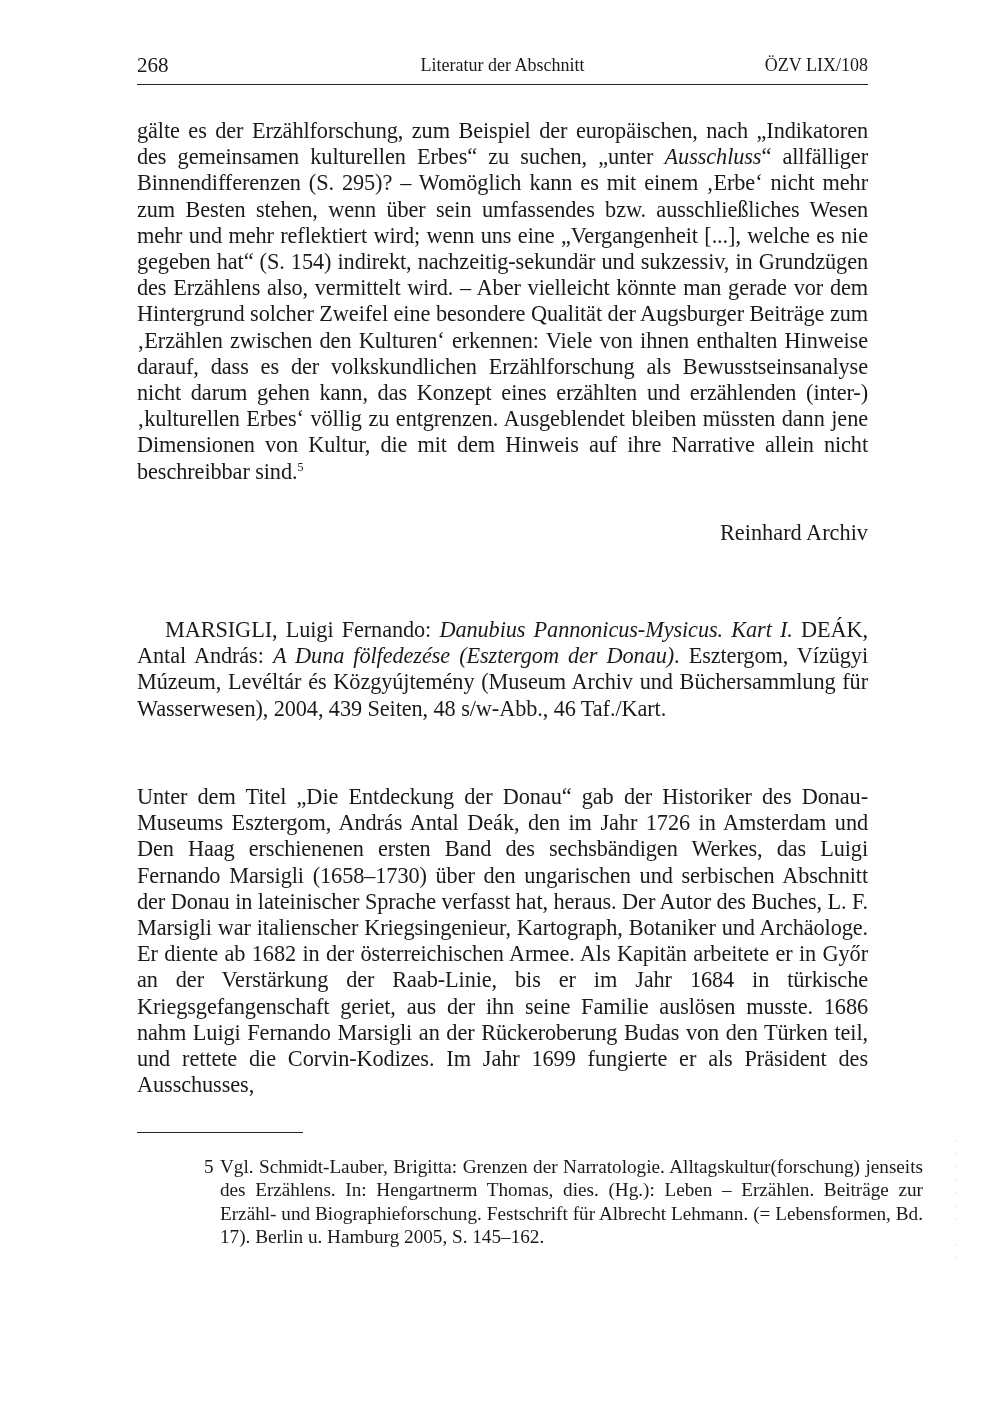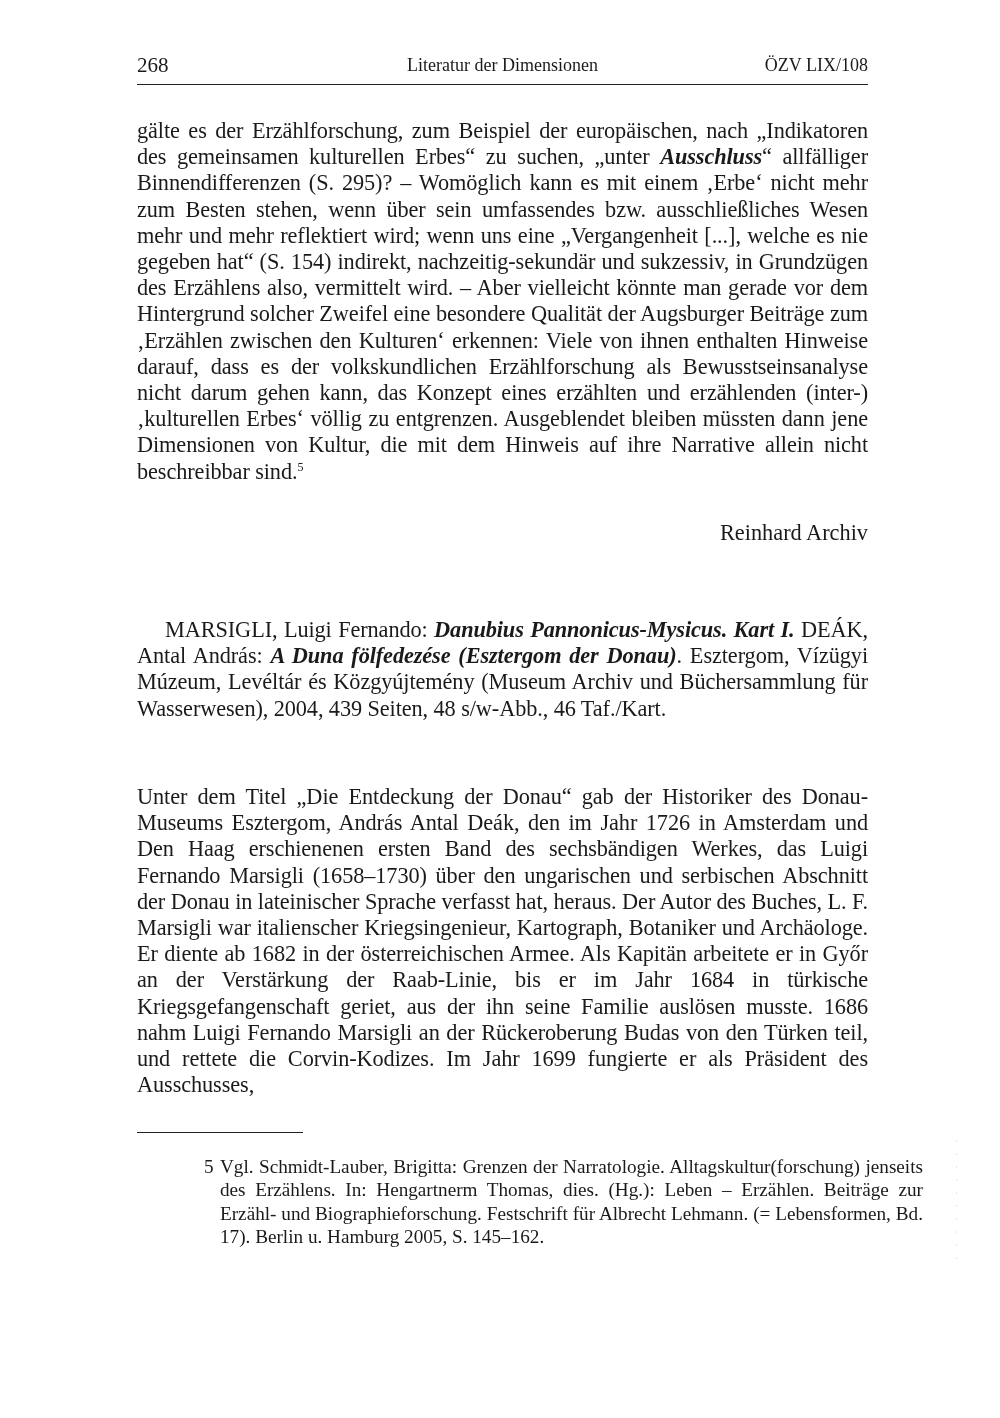--- a/index.html
+++ b/index.html
@@ -39,35 +39,35 @@
       position: absolute; top: 1132px; left: 0; width: 166px;
       border-top: 1.3px solid #222;
     }
     .footnote {
       position: absolute; top: 1136px; left: 28px; width: 703px;
       font-size: 19.2px; line-height: 23.2px; text-align: justify;
       padding-left: 16px; text-indent: -16px; margin-left: 39px;
     }
     .fn-num { display: inline-block; width: 16px; text-indent: 0; }
     sup { font-size: 12px; vertical-align: 8px; line-height: 0; }
-    i { font-style: italic; font-weight: bold; }
+    i { font-style: italic; }
     .scan-noise {
       position: absolute; left: 956px; top: 1140px; width: 1px; height: 130px;
       background: repeating-linear-gradient(to bottom, #d6d6d6 0 2px, transparent 2px 13px);
       opacity: 0.6;
     }
   </style>
 </head>
 <body>
 
 <div class="page">
 
   <div class="running-head">
     <span class="pageno">268</span>
-    <span class="center">Literatur der Dimensionen</span>
+    <span class="center">Literatur der Abschnitt</span>
     <span class="right">ÖZV LIX/108</span>
   </div>
   <div class="head-rule"></div>
 
   <p class="body-text p1"><span>gälte es der Erzählforschung, zum Beispiel der europäischen, nach „Indikatoren des gemeinsamen kulturellen Erbes“ zu suchen, „unter </span><i>Ausschluss</i><span>“ allfälliger Binnendifferenzen (S. 295)? – Womöglich kann es mit einem ‚Erbe‘ nicht mehr zum Besten stehen, wenn über sein umfassendes bzw. ausschließliches Wesen mehr und mehr reflektiert wird; wenn uns eine „Vergangenheit [...], welche es nie gegeben hat“ (S. 154) indirekt, nachzeitig-sekundär und sukzessiv, in Grundzügen des Erzählens also, vermittelt wird. – Aber vielleicht könnte man gerade vor dem Hintergrund solcher Zweifel eine besondere Qualität der Augsburger Beiträge zum ‚Erzählen zwischen den Kulturen‘ erkennen: Viele von ihnen enthalten Hinweise darauf, dass es der volkskundlichen Erzählforschung als Bewusstseinsanalyse nicht darum gehen kann, das Konzept eines erzählten und erzählenden (inter-)‚kulturellen Erbes‘ völlig zu entgrenzen. Ausgeblendet bleiben müssten dann jene Dimensionen von Kultur, die mit dem Hinweis auf ihre Narrative allein nicht beschreibbar sind.</span><sup>5</sup></p>
 
   <div class="signature">Reinhard Archiv</div>
 
   <p class="body-text biblio"><span>MARSIGLI, Luigi Fernando: </span><i>Danubius Pannonicus-Mysicus. Kart I.</i><span> DEÁK, Antal András: </span><i>A Duna fölfedezése (Esztergom der Donau)</i><span>. Esztergom, Vízügyi Múzeum, Levéltár és Közgyújtemény (Museum Archiv und Büchersammlung für Wasserwesen), 2004, 439 Seiten, 48 s/w-Abb., 46 Taf./Kart.</span></p>
 

